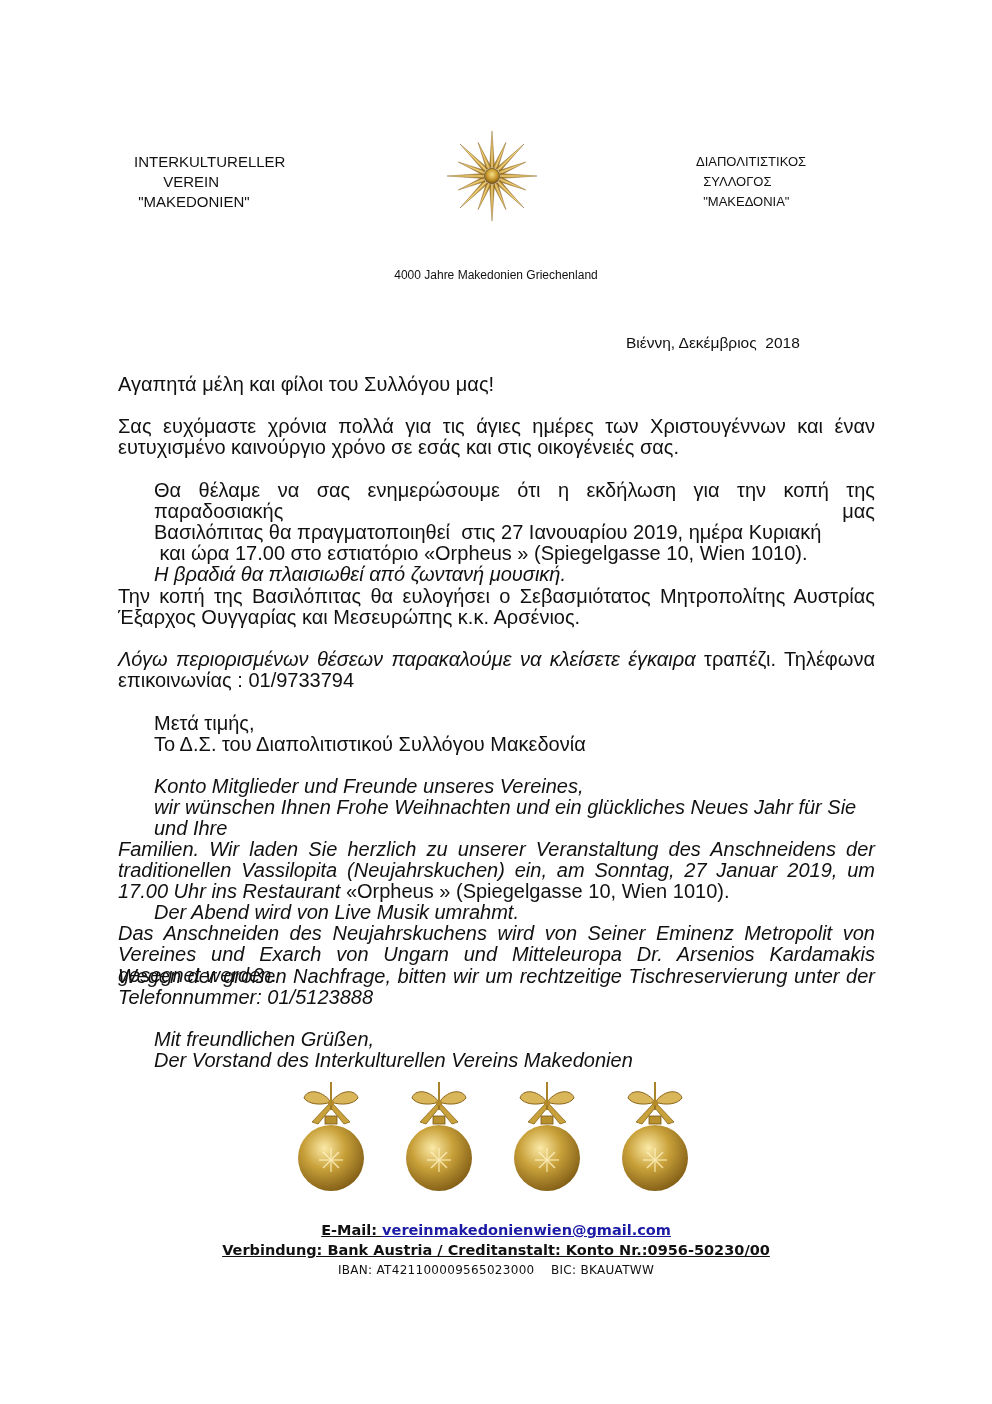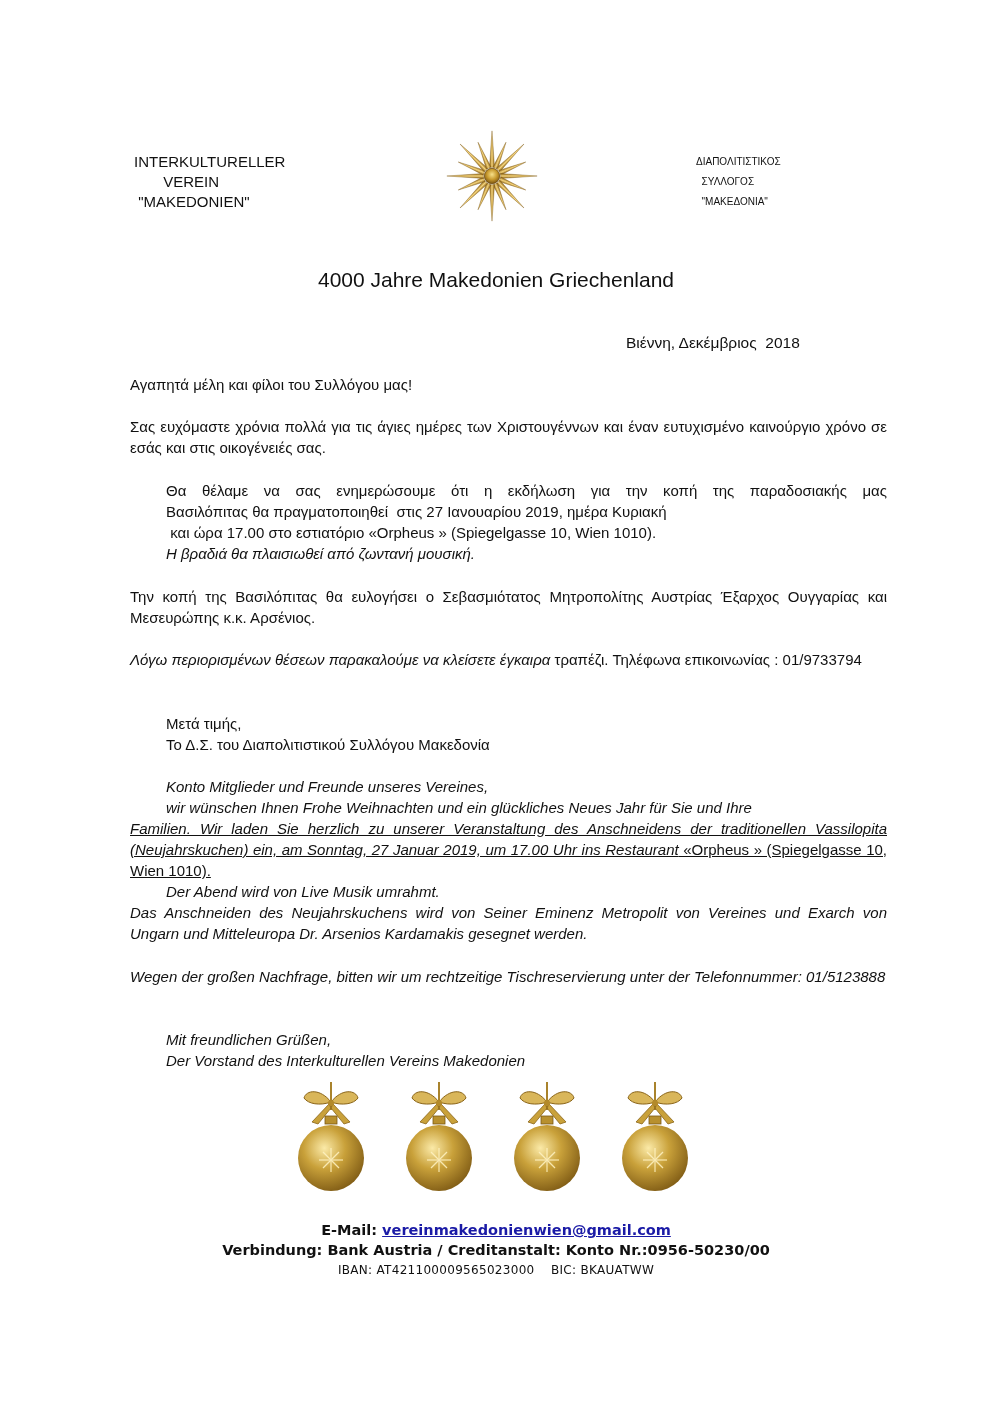--- a/index.html
+++ b/index.html
@@ -2,37 +2,37 @@
 <html><head>
   <meta charset="utf-8">
   <style>
     html, body { margin: 0; padding: 0; background: #ffffff; }
     body { width: 992px; height: 1404px; position: relative; overflow: hidden;
            font-family: "Liberation Sans", sans-serif; color: #111; }
     .page { position: absolute; left: 0; top: 0; width: 992px; height: 1404px; background: #fff; }
 
     .hdr-left { position: absolute; left: 118px; top: 152px; font-size: 15px; line-height: 20px; margin-left: 16px; }
     .hdr-left div, .hdr-right div { white-space: pre; }
-    .hdr-right { position: absolute; left: 696px; top: 152px; font-size: 10px; line-height: 20px; }
+    .hdr-right { position: absolute; left: 696px; top: 152px; font-size: 13px; line-height: 20px; }
 
     .sun { position: absolute; left: 444px; top: 128px; width: 96px; height: 96px; }
 
-    .title { position: absolute; left: 0; width: 992px; top: 268px; text-align: center; font-size: 21px; }
+    .title { position: absolute; left: 0; width: 992px; top: 268px; text-align: center; font-size: 12px; }
     .date { position: absolute; left: 626px; top: 334px; font-size: 15.5px; white-space: pre; }
-    .p { position: absolute; left: 130px; width: 757px; font-size: 15px; line-height: 21px; }
+    .p { position: absolute; left: 118px; width: 757px; font-size: 20px; line-height: 21px; }
     .just { text-align: justify; text-align-last: left; }
     .it { font-style: italic; }
     .line { display: block; white-space: pre-wrap; margin-left: 36px; }
 
     .ornaments { position: absolute; left: 296px; top: 1080px; width: 400px; height: 118px; }
     .ornament { position: absolute; top: 0; width: 66px; height: 118px; }
 
     .footer { position: absolute; left: 0; width: 992px; top: 1220px; text-align: center;
               font-family: "DejaVu Sans", sans-serif; font-size: 14.5px; line-height: 20px; }
-    .footer .b { font-weight: bold; }
+    .footer .b { font-weight: bold; text-decoration: underline; }
     .footer a { color: #1a1aa6; text-decoration: underline; font-weight: bold; }
     .footer .iban { font-size: 12px; letter-spacing: 0.3px; }
   </style>
 </head>
 <body>
 
 <div class="page">
 
   <div class="hdr-left">
     <div>INTERKULTURELLER</div>
@@ -98,21 +98,21 @@
   <div class="p just" style="top:649px;"><span class="it">Λόγω περιορισμένων θέσεων παρακαλούμε να κλείσετε έγκαιρα</span><span> τραπέζι. Τηλέφωνα επικοινωνίας : 01/9733794</span></div>
 
   <div class="p" style="top:713px;">
     <span class="line">Μετά τιμής,</span>
     <span class="line">Το Δ.Σ. του Διαπολιτιστικού Συλλόγου Μακεδονία</span>
   </div>
 
   <div class="p it" style="top:776px;">
     <span class="line">Konto Mitglieder und Freunde unseres Vereines,</span>
     <span class="line">wir wünschen Ihnen Frohe Weihnachten und ein glückliches Neues Jahr für Sie und Ihre</span>
-    <span class="just" style="display:block;text-decoration:underline;"><span>Familien. Wir laden Sie herzlich zu unserer Veranstaltung des Anschneidens der traditionellen Vassilopita (Neujahrskuchen) ein, am Sonntag, 27 Januar 2019, um 17.00 Uhr ins Restaurant</span><span style="font-style:normal;"> «Orpheus » (Spiegelgasse 10, Wien 1010).</span></span>
+    <span class="just" style="display:block;"><span>Familien. Wir laden Sie herzlich zu unserer Veranstaltung des Anschneidens der traditionellen Vassilopita (Neujahrskuchen) ein, am Sonntag, 27 Januar 2019, um 17.00 Uhr ins Restaurant</span><span style="font-style:normal;"> «Orpheus » (Spiegelgasse 10, Wien 1010).</span></span>
     <span class="line">Der Abend wird von Live Musik umrahmt.</span>
     <span class="just" style="display:block;">Das Anschneiden des Neujahrskuchens wird von Seiner Eminenz Metropolit von Vereines und Exarch von Ungarn und Mitteleuropa Dr. Arsenios Kardamakis gesegnet werden.</span>
   </div>
 
   <div class="p it just" style="top:966px;">Wegen der großen Nachfrage, bitten wir um rechtzeitige Tischreservierung unter der Telefonnummer: 01/5123888</div>
 
   <div class="p it" style="top:1029px;">
     <span class="line">Mit freundlichen Grüßen,</span>
     <span class="line">Der Vorstand des Interkulturellen Vereins Makedonien</span>
   </div>

